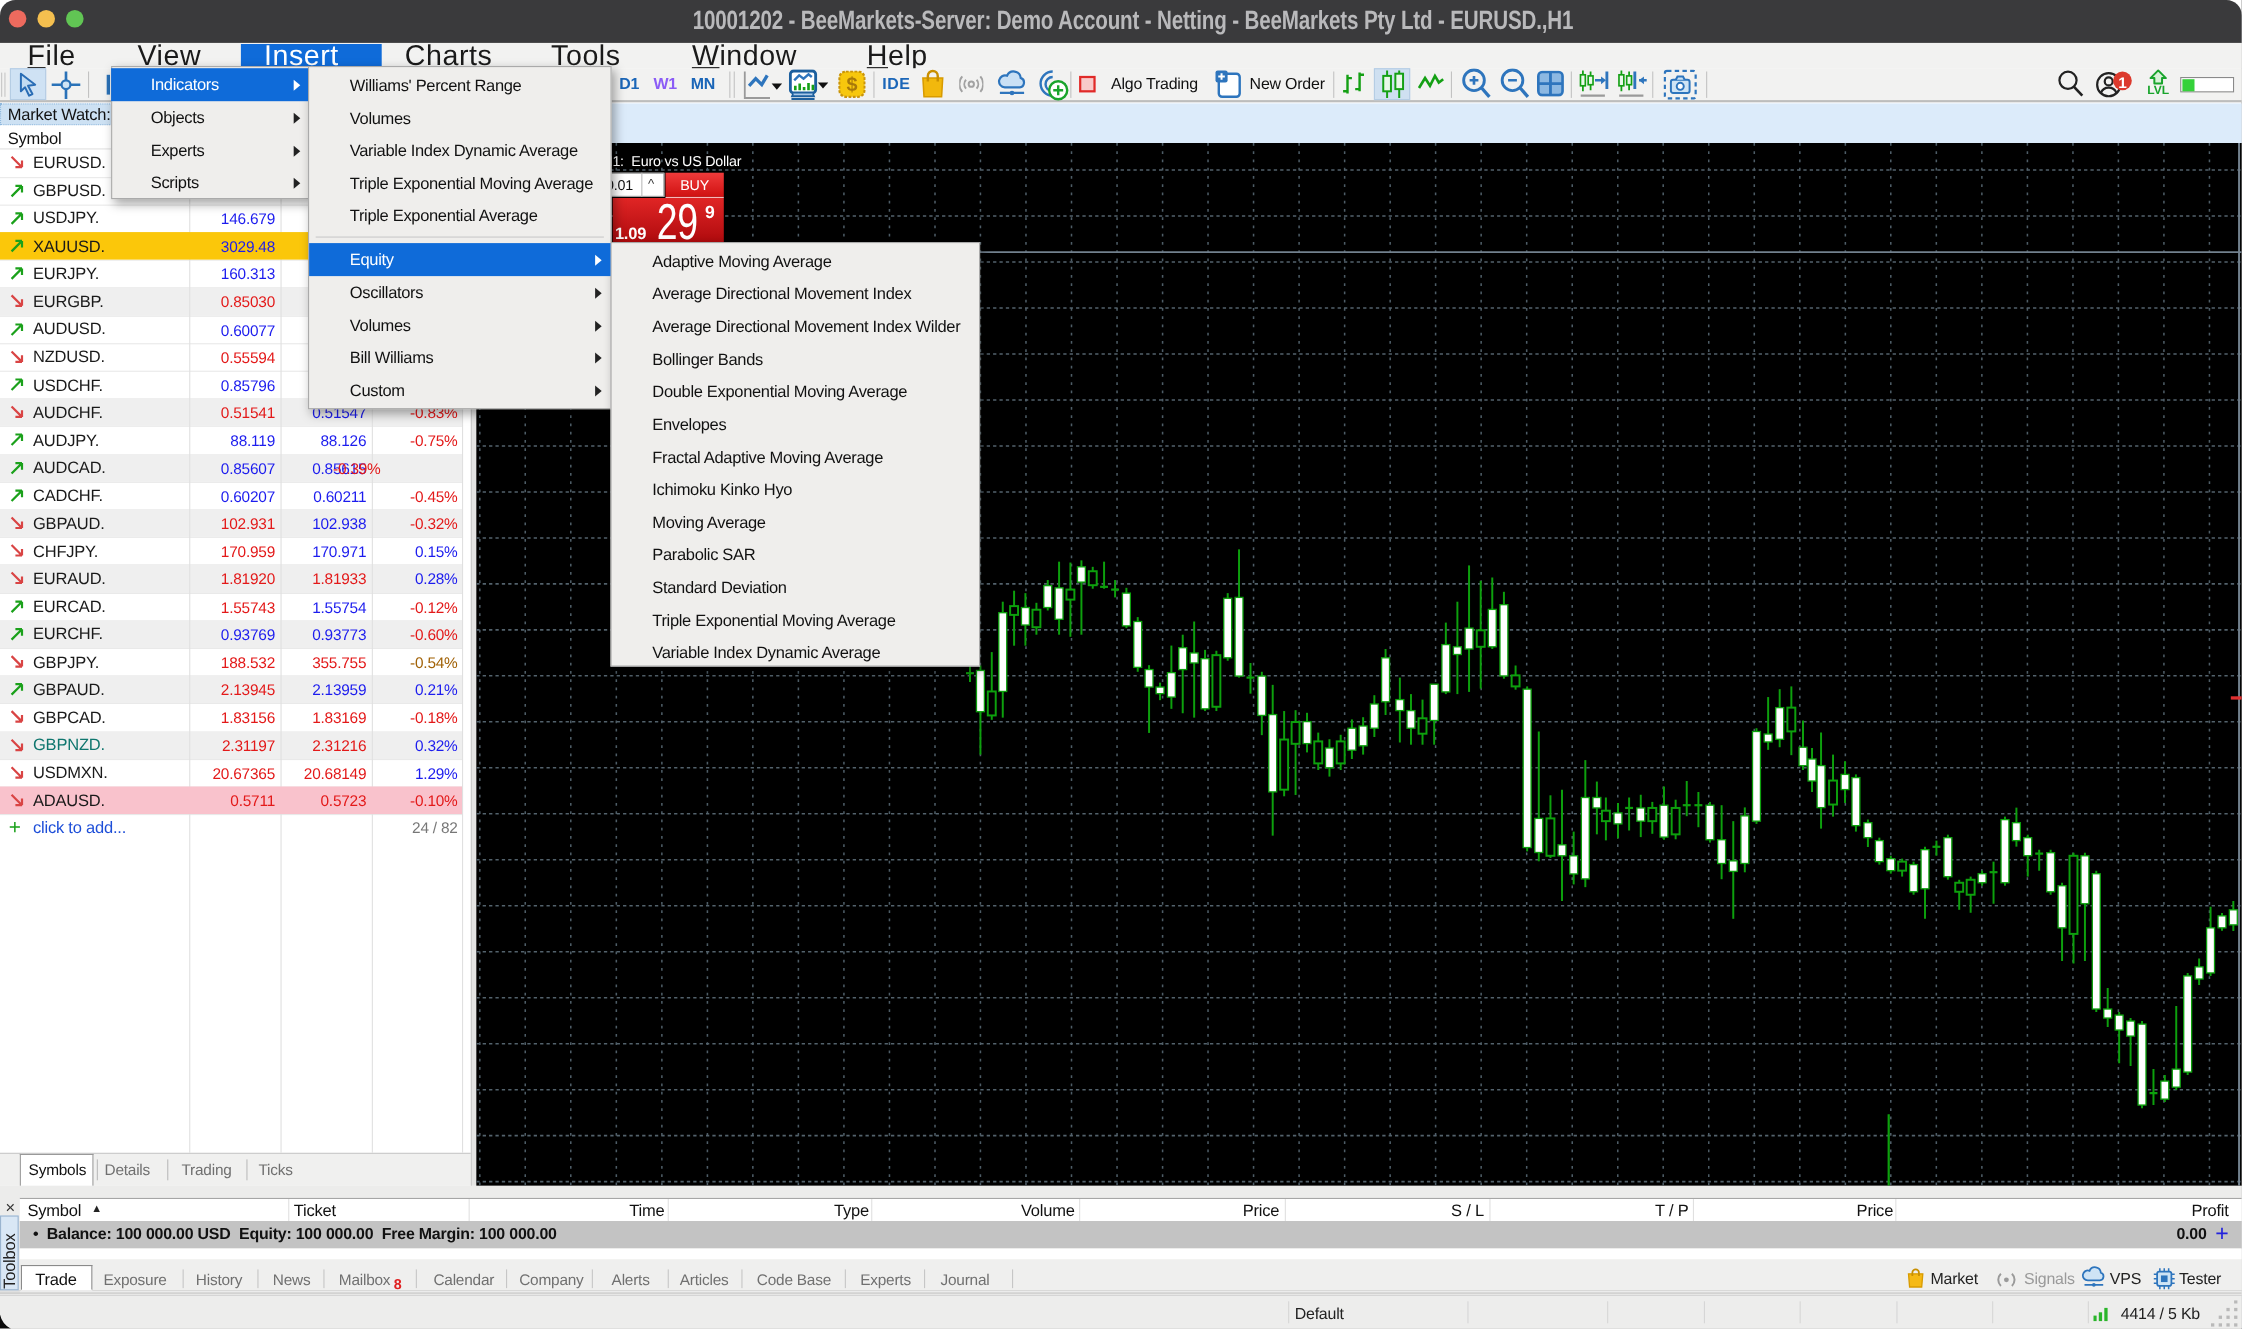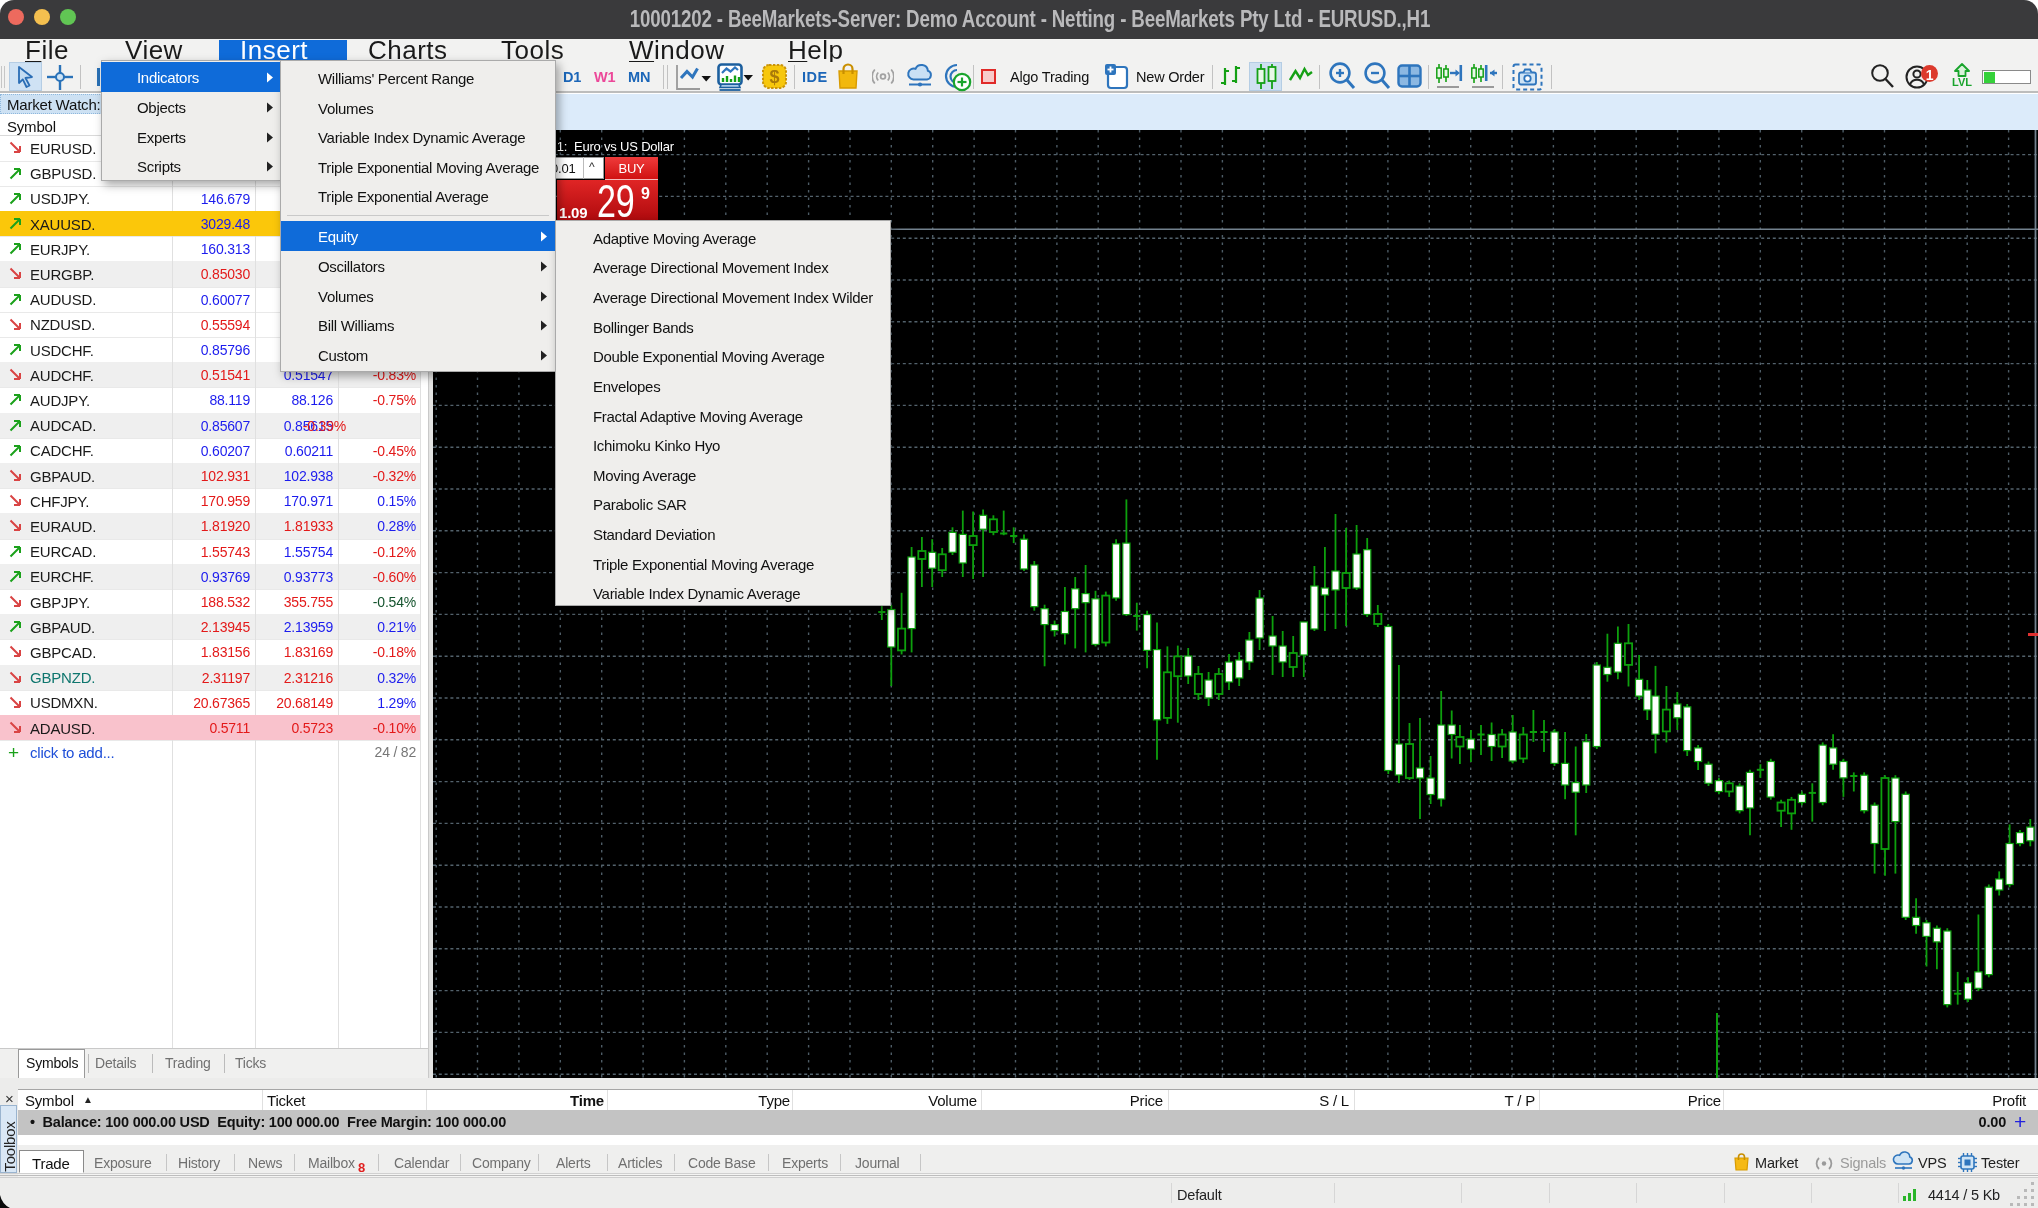--- a/index.html
+++ b/index.html
@@ -34,21 +34,21 @@
 <path d="M5 2 L18 12 L11.5 13 L15.5 20.5 L12.5 22 L8.8 14.4 L5 18 Z" fill="#c3dcf2" stroke="#2a6db5" stroke-width="1.8" stroke-linejoin="round"></path>
   </svg>
 <svg style="left:46px;top:64px;" width="28" height="26" viewBox="0 0 28 26">
 <line x1="14" y1="1" x2="14" y2="26" stroke="#2a72b8" stroke-width="2.4"></line>
 <line x1="1" y1="13" x2="27" y2="13" stroke="#2a72b8" stroke-width="2.4"></line>
 <circle cx="14" cy="13" r="4" fill="#cfe4f5" stroke="#2a72b8" stroke-width="2"></circle>
   </svg>
 <div class="a" style="left:80px;top:65px;width:1px;height:24px;background:#c2c2c2;"></div>
 <div class="a" style="left:97px;top:68px;width:3px;height:18px;background:#2a72b8;"></div>
 <div class="tx" style="left:563px;top:69px;font-size:14.5px;font-weight:bold;color:#1b66b8;">D1</div>
-<div class="tx" style="left:594px;top:69px;font-size:14.5px;font-weight:bold;color:#ec4899;">W1</div>
+<div class="tx" style="left:594px;top:69px;font-size:14.5px;font-weight:bold;color:#8b5cf6;">W1</div>
 <div class="tx" style="left:628px;top:69px;font-size:14.5px;font-weight:bold;color:#1b66b8;">MN</div>
 <div class="a" style="left:663px;top:65px;width:1px;height:24px;background:#c2c2c2;"></div>
 <div class="a" style="left:667px;top:65px;width:1px;height:24px;background:#c2c2c2;"></div>
 <svg style="left:676px;top:64px;" width="36" height="26" viewBox="0 0 36 26">
 <path d="M1 1 V25 H24" fill="none" stroke="#9a9a9a" stroke-width="1.8"></path>
 <path d="M5 14 L11 7.5 L16.5 13 L21.5 4.5" fill="none" stroke="#2e75bd" stroke-width="3"></path>
 <path d="M25.5 12 L35 12 L30.2 17.5 Z" fill="#111"></path>
   </svg>
 <svg style="left:717px;top:63px;" width="36" height="29" viewBox="0 0 36 29">
 <rect x="1.5" y="1.5" width="23" height="20" rx="3" fill="#fff" stroke="#1c5f9e" stroke-width="2.6"></rect>
@@ -319,21 +319,21 @@
 <div class="tx" style="right:1788px;top:568.8px;font-size:14px;color:#1c1cee;z-index:5;">0.93769</div>
 <div class="tx" style="right:1705px;top:568.8px;font-size:14px;color:#1c1cee;z-index:5;">0.93773</div>
 <div class="tx" style="right:1622px;top:568.8px;font-size:14px;color:#e31919;z-index:5;">-0.60%</div>
 <div class="a" style="left:0;top:614.2px;width:420px;height:1px;background:#e9e9e9;"></div>
 <svg style="left:8px;top:594.0px;z-index:5;" width="15" height="15" viewBox="0 0 15 15">
     <path d="M2.5 2.5 L12 12 M12 12 H6 M12 12 V6" stroke="#d94444" stroke-width="2" fill="none"></path>
   </svg>
 <div class="tx" style="left:30px;top:593.5px;font-size:15px;color:#1a1a1a;z-index:5;">GBPJPY.</div>
 <div class="tx" style="right:1788px;top:594.0px;font-size:14px;color:#e31919;z-index:5;">188.532</div>
 <div class="tx" style="right:1705px;top:594.0px;font-size:14px;color:#e31919;z-index:5;">355.755</div>
-<div class="tx" style="right:1622px;top:594.0px;font-size:14px;color:#14532d;z-index:5;">-0.54%</div>
+<div class="tx" style="right:1622px;top:594.0px;font-size:14px;color:#a16207;z-index:5;">-0.54%</div>
 <div class="a" style="left:0;top:614.2px;width:420px;height:25.2px;background:#efefef;"></div>
 <div class="a" style="left:0;top:639.4px;width:420px;height:1px;background:#e9e9e9;"></div>
 <svg style="left:8px;top:619.2px;z-index:5;" width="15" height="15" viewBox="0 0 15 15">
     <path d="M2.5 12.5 L12 3 M12 3 H6 M12 3 V9" stroke="#1ba11b" stroke-width="2" fill="none"></path>
   </svg>
 <div class="tx" style="left:30px;top:618.7px;font-size:15px;color:#1a1a1a;z-index:5;">GBPAUD.</div>
 <div class="tx" style="right:1788px;top:619.2px;font-size:14px;color:#e31919;z-index:5;">2.13945</div>
 <div class="tx" style="right:1705px;top:619.2px;font-size:14px;color:#1c1cee;z-index:5;">2.13959</div>
 <div class="tx" style="right:1622px;top:619.2px;font-size:14px;color:#1c1cee;z-index:5;">0.21%</div>
 <div class="a" style="left:0;top:664.6px;width:420px;height:1px;background:#e9e9e9;"></div>
@@ -688,21 +688,21 @@
 <div class="a" style="left:605px;top:179px;width:53px;height:1px;background:#f5baba;"></div>
 <div class="tx" style="left:559px;top:204px;font-size:15px;font-weight:bold;color:#fff;">1.09</div>
 <div class="tx" style="left:597px;top:174px;font-size:46px;color:#fff;transform:scaleX(0.74);transform-origin:0 0;">29</div>
 <div class="tx" style="left:641px;top:185px;font-size:16px;font-weight:bold;color:#fff;">9</div>
 <div class="a" style="left:0;top:1078px;width:2038px;height:99px;background:#ececeb;"></div>
 <div class="a" style="left:18px;top:1089px;width:2020px;height:21px;background:#fff;border-top:1px solid #a6a6a6;"></div>
 <div class="tx" style="left:5px;top:1090px;font-size:15px;color:#333;">×</div>
 <div class="tx" style="left:25px;top:1092px;font-size:15px;color:#111;">Symbol</div>
 <div class="tx" style="left:83px;top:1094px;font-size:10px;color:#222;">▲</div>
 <div class="tx" style="left:267px;top:1092px;font-size:15px;color:#111;">Ticket</div>
-<div class="tx" style="right:1434px;top:1092px;font-size:15px;color:#111;font-weight:bold;">Time</div>
+<div class="tx" style="right:1434px;top:1092px;font-size:15px;color:#111;">Time</div>
 <div class="tx" style="right:1248px;top:1092px;font-size:15px;color:#111;">Type</div>
 <div class="tx" style="right:1061px;top:1092px;font-size:15px;color:#111;">Volume</div>
 <div class="tx" style="right:875px;top:1092px;font-size:15px;color:#111;">Price</div>
 <div class="tx" style="right:689px;top:1092px;font-size:15px;color:#111;">S / L</div>
 <div class="tx" style="right:503px;top:1092px;font-size:15px;color:#111;">T / P</div>
 <div class="tx" style="right:317px;top:1092px;font-size:15px;color:#111;">Price</div>
 <div class="tx" style="right:12px;top:1092px;font-size:15px;color:#111;">Profit</div>
 <div class="a" style="left:262px;top:1090px;width:1px;height:20px;background:#e0e0e0;"></div>
 <div class="a" style="left:426px;top:1090px;width:1px;height:20px;background:#e0e0e0;"></div>
 <div class="a" style="left:607px;top:1090px;width:1px;height:20px;background:#e0e0e0;"></div>

